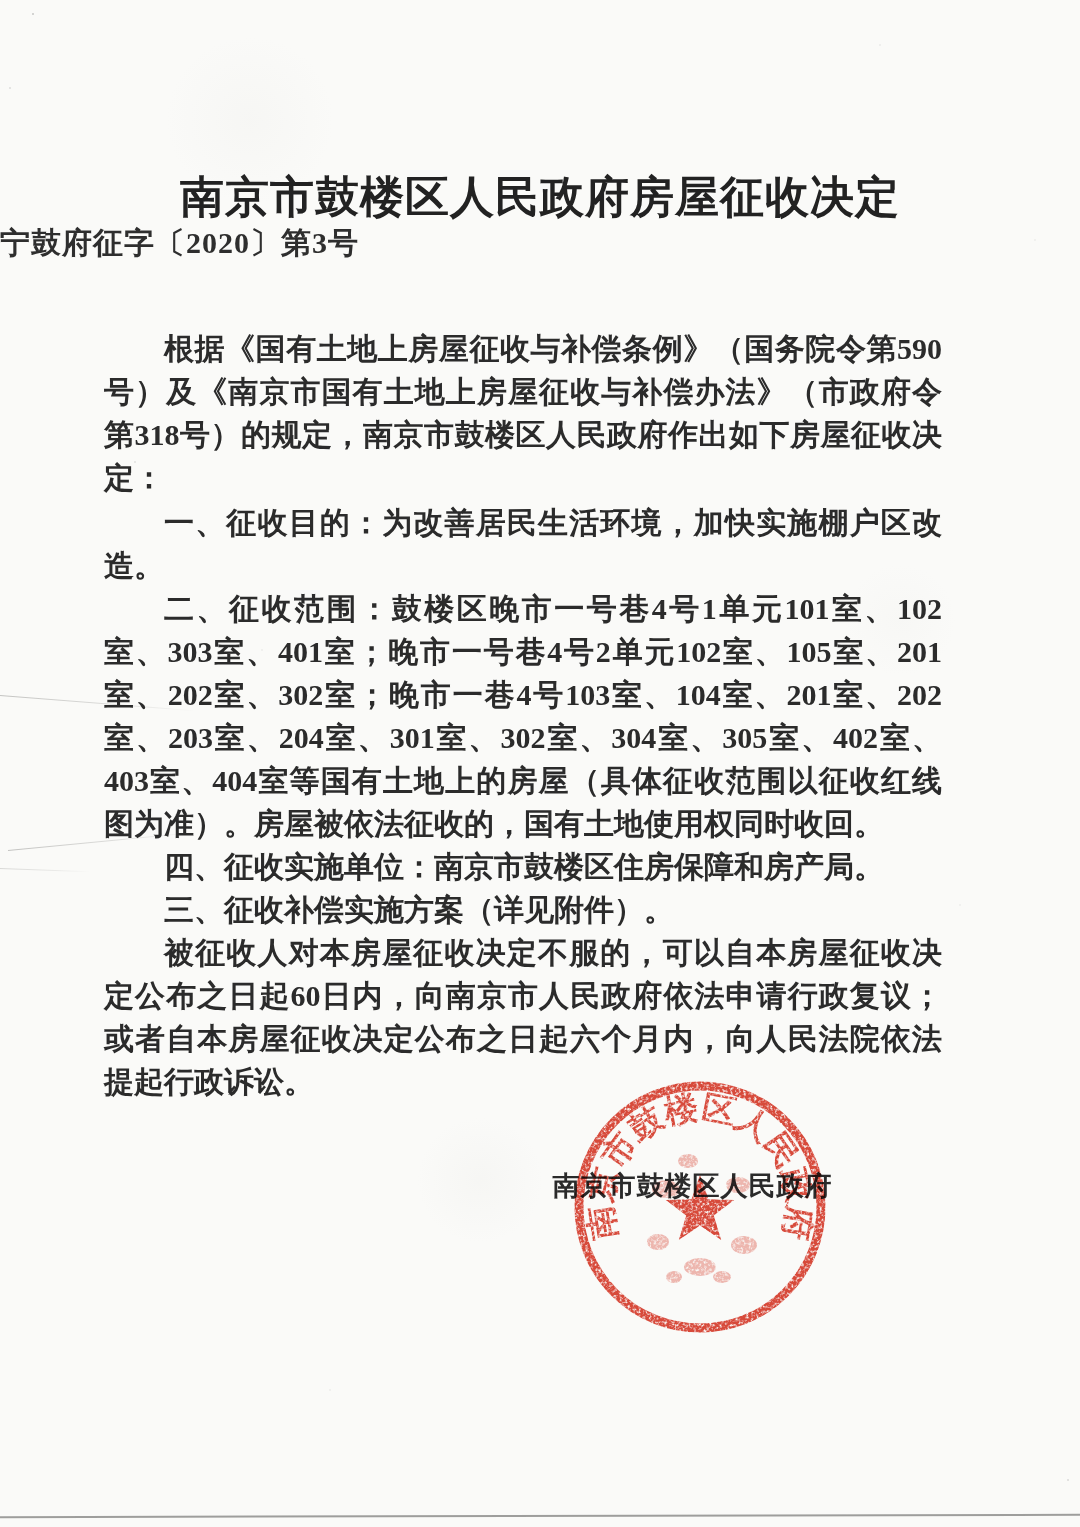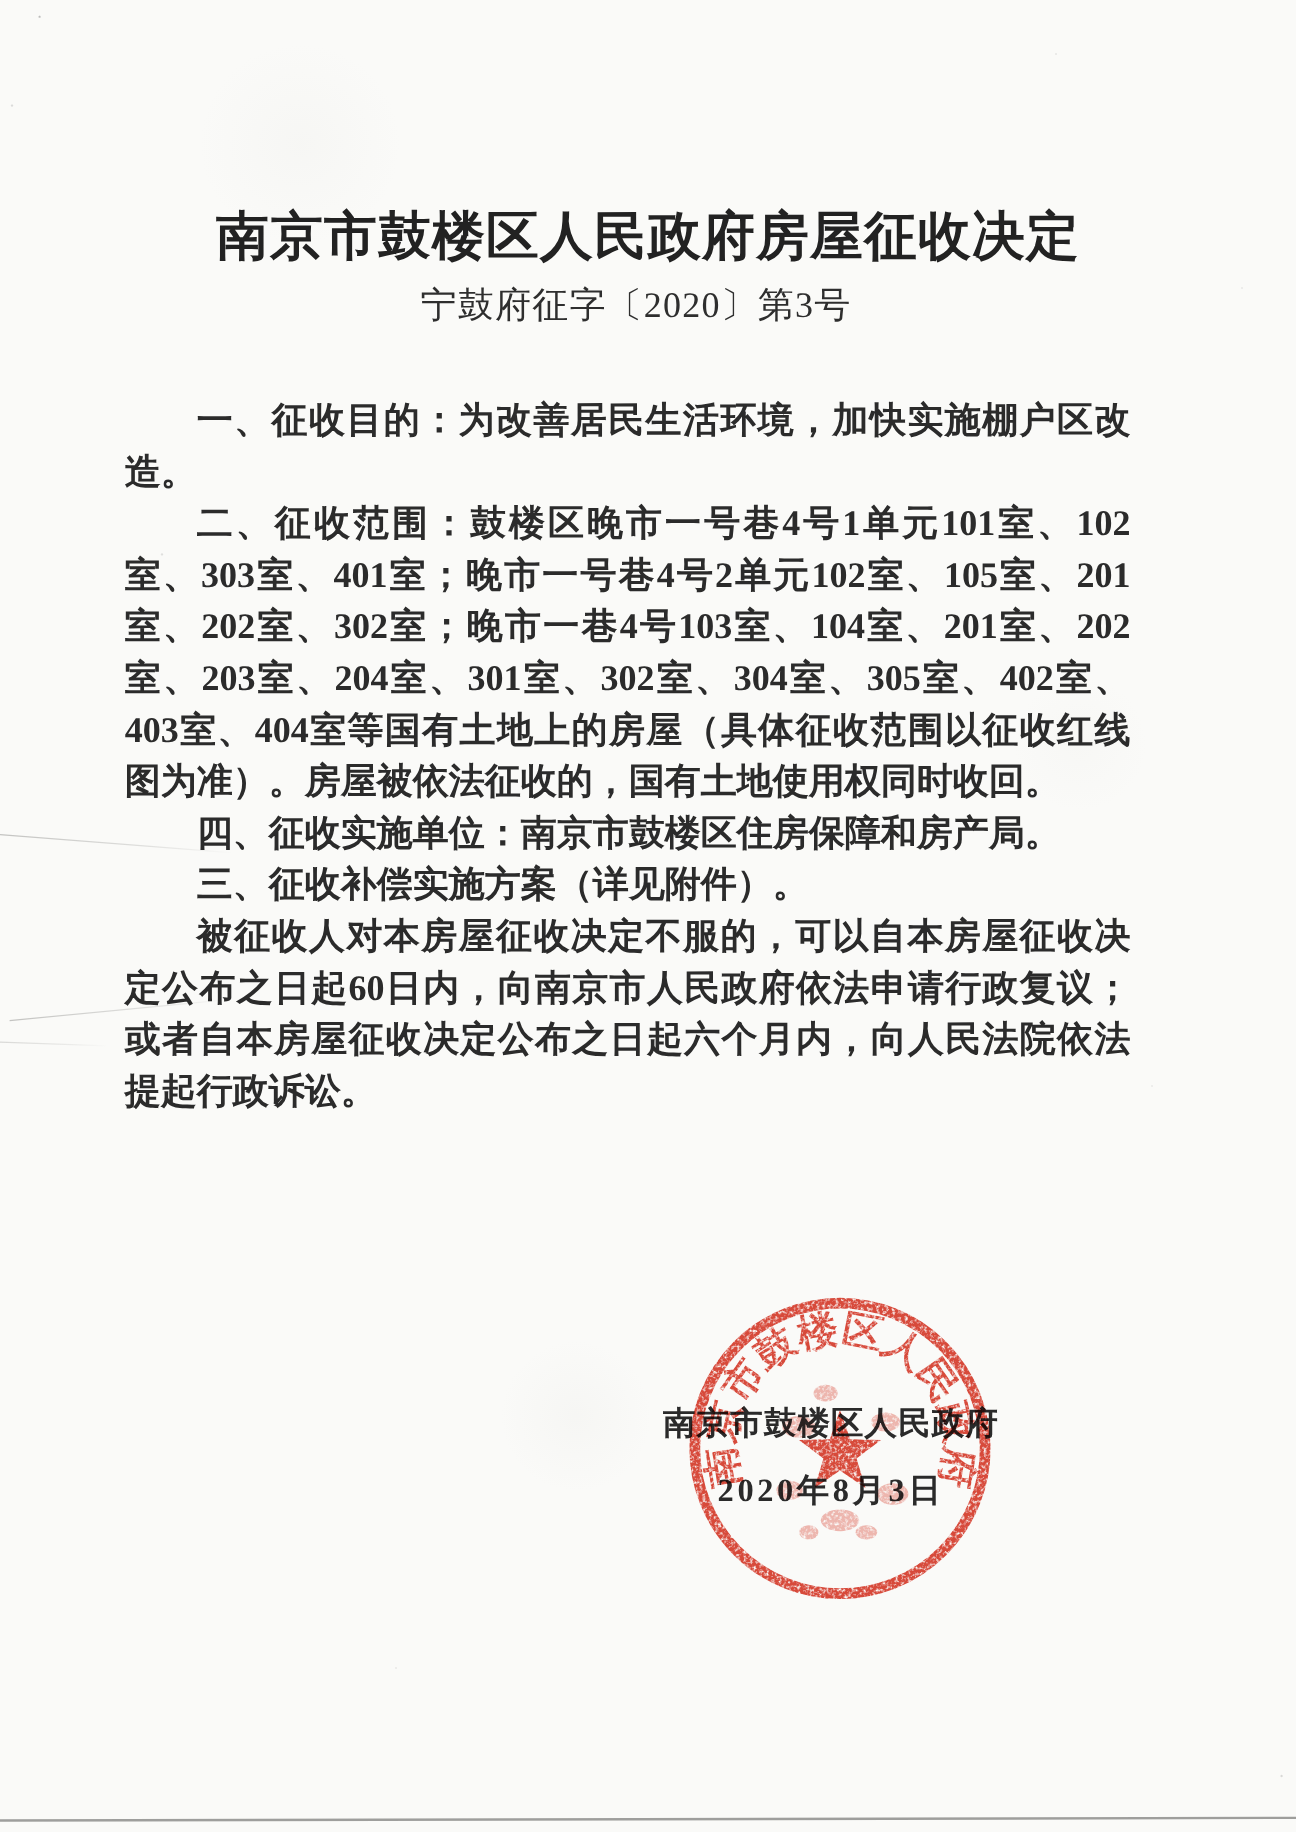--- a/index.html
+++ b/index.html
@@ -50,23 +50,22 @@
     position:absolute;left:0;top:1515px;width:1080px;height:2px;
     background:#9e9e9c;transform:rotate(-0.12deg);
   }
   .title{
     position:absolute;top:168px;left:0;width:1080px;margin:0;
     text-align:center;
     font-size:44px;font-weight:900;letter-spacing:1px;
     color:#222;
   }
   .doc-number{
-    position:absolute;top:234px;left:0;width:1060px;
-    text-align:center;
-    font-size:30px;font-weight:400;letter-spacing:1px;
+    position:absolute;top:223px;left:0;width:1060px;
+    font-size:30px;font-weight:700;letter-spacing:1px;
     color:#2e2e2e;
   }
   .body-text{
     position:absolute;top:327px;left:104px;width:838px;
     font-size:30px;line-height:43px;font-weight:700;
     text-align:justify;color:var(--ink);
   }
   .body-text p{margin:0;text-indent:2em;}
   .body-text p.gap-before{margin-top:2px;}
   .signature{
@@ -92,30 +91,30 @@
   <div class="texture"></div>
   <div class="crease crease-1"></div>
   <div class="crease crease-2"></div>
   <div class="crease crease-3"></div>
 
   <h1 class="title">南京市鼓楼区人民政府房屋征收决定</h1>
 
   <div class="doc-number">宁鼓府征字〔2020〕第3号</div>
 
   <div class="body-text">
+    <p>根据《国有土地上房屋征收与补偿条例》（国务院令第590号）及《南京市国有土地上房屋征收与补偿办法》（市政府令第318号）的规定，南京市鼓楼区人民政府作出如下房屋征收决定：</p>
     <p class="gap-before">一、征收目的：为改善居民生活环境，加快实施棚户区改造。</p>
     <p>二、征收范围：鼓楼区晚市一号巷4号1单元101室、102室、303室、401室；晚市一号巷4号2单元102室、105室、201室、202室、302室；晚市一巷4号103室、104室、201室、202室、203室、204室、301室、302室、304室、305室、402室、403室、404室等国有土地上的房屋（具体征收范围以征收红线图为准）。房屋被依法征收的，国有土地使用权同时收回。</p>
     <p>四、征收实施单位：南京市鼓楼区住房保障和房产局。</p>
     <p>三、征收补偿实施方案（详见附件）。</p>
     <p>被征收人对本房屋征收决定不服的，可以自本房屋征收决定公布之日起60日内，向南京市人民政府依法申请行政复议；或者自本房屋征收决定公布之日起六个月内，向人民法院依法提起行政诉讼。</p>
   </div>
 
   <div class="signature">
     <div class="issuer">南京市鼓楼区人民政府</div>
-    <div class="sign-date">2020年8月3日</div>
   </div>
 
   <svg class="seal" viewBox="0 0 260 260" aria-hidden="true">
     <defs>
       <path id="sealArc" d="M 47.3 160.1 A 88 88 0 1 1 212.7 160.1" fill="none"></path>
       <filter id="sealRough" x="-15%" y="-15%" width="130%" height="130%">
         <feTurbulence type="fractalNoise" baseFrequency="0.38" numOctaves="3" seed="7" result="n"></feTurbulence>
         <feColorMatrix in="n" type="matrix" values="0 0 0 0 0  0 0 0 0 0  0 0 0 0 0  0 0 0 2.6 -0.42" result="a"></feColorMatrix>
         <feComposite in="SourceGraphic" in2="a" operator="in"></feComposite>
       </filter>

